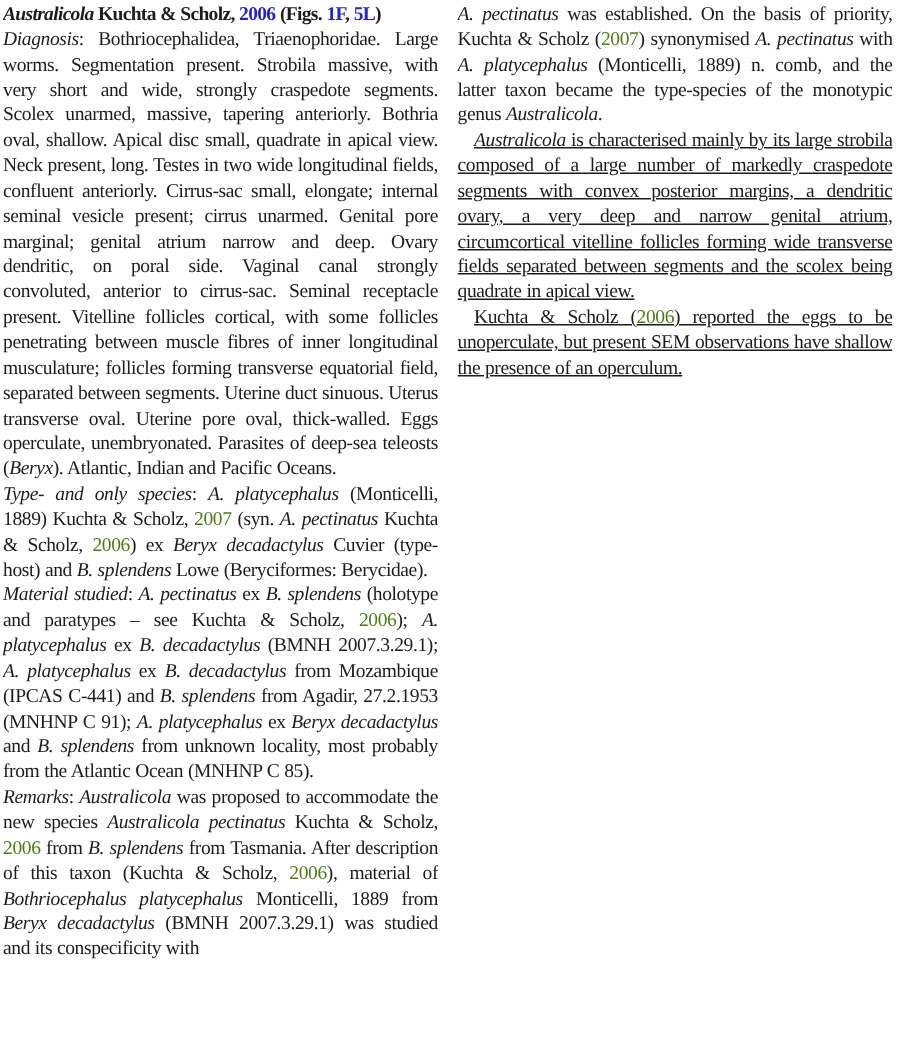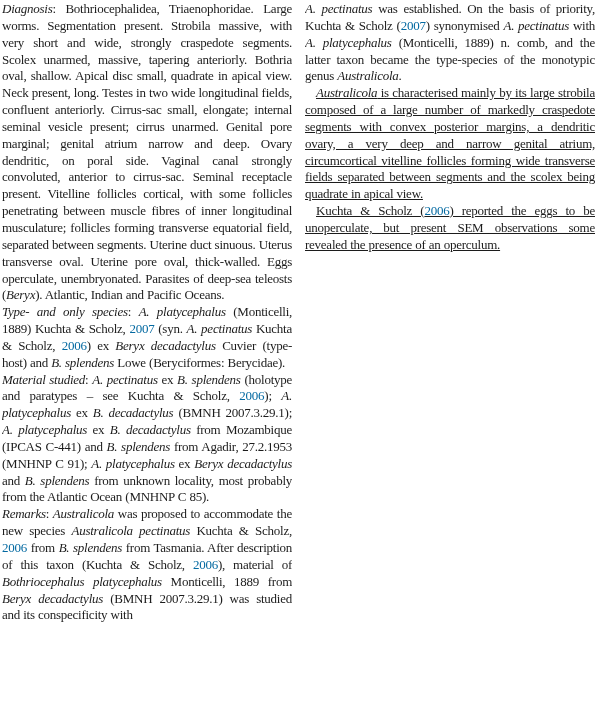--- a/index.html
+++ b/index.html
@@ -39,32 +39,33 @@
   .p-title {
     white-space: nowrap;
     letter-spacing: -0.45px;
     text-align: left;
   }
   .p-indent { text-indent: 11px; text-decoration: underline; }
   .rn { }
   .ri { font-style: italic; margin-top: 12px; }
   .rb { font-weight: bold; }
   .rbi { font-weight: bold; font-style: italic; }
-  .rl { color: #0369a1; }
+  .rl { color: #4d7c0f; }
   .rbl { color: #2424cc; font-weight: bold; }
   .rl, .rbl { cursor: pointer; }
 </style>
 </head>
 <body>
 
 <div class="page">
   <div class="col">
+      <p class="para p-title"><span class="rbi">Australicola</span><span class="rb"> Kuchta &amp; Scholz, </span><span class="rbl">2006</span><span class="rb"> (Figs. </span><span class="rbl">1F</span><span class="rb">, </span><span class="rbl">5L</span><span class="rb">)</span></p>
       <p class="para p-plain"><span class="ri">Diagnosis</span><span class="rn">: Bothriocephalidea, Triaenophoridae. Large worms. Segmentation present. Strobila massive, with very short and wide, strongly craspedote segments. Scolex unarmed, massive, tapering anteriorly. Bothria oval, shallow. Apical disc small, quadrate in apical view. Neck present, long. Testes in two wide longitudinal fields, confluent anteriorly. Cirrus-sac small, elongate; internal seminal vesicle present; cirrus unarmed. Genital pore marginal; genital atrium narrow and deep. Ovary dendritic, on poral side. Vaginal canal strongly convoluted, anterior to cirrus-sac. Seminal receptacle present. Vitelline follicles cortical, with some follicles penetrating between muscle fibres of inner longitudinal musculature; follicles forming transverse equatorial field, separated between segments. Uterine duct sinuous. Uterus transverse oval. Uterine pore oval, thick-walled. Eggs operculate, unembryonated. Parasites of deep-sea teleosts (</span><span class="ri">Beryx</span><span class="rn">). Atlantic, Indian and Pacific Oceans.</span></p>
       <p class="para p-plain"><span class="ri">Type- and only species</span><span class="rn">: </span><span class="ri">A. platycephalus</span><span class="rn"> (Monticelli, 1889) Kuchta &amp; Scholz, </span><span class="rl">2007</span><span class="rn"> (syn. </span><span class="ri">A. pectinatus</span><span class="rn"> Kuchta &amp; Scholz, </span><span class="rl">2006</span><span class="rn">) ex </span><span class="ri">Beryx decadactylus</span><span class="rn"> Cuvier (type-host) and </span><span class="ri">B. splendens</span><span class="rn"> Lowe (Beryciformes: Berycidae).</span></p>
       <p class="para p-plain"><span class="ri">Material studied</span><span class="rn">: </span><span class="ri">A. pectinatus</span><span class="rn"> ex </span><span class="ri">B. splendens</span><span class="rn"> (holotype and paratypes – see Kuchta &amp; Scholz, </span><span class="rl">2006</span><span class="rn">); </span><span class="ri">A. platycephalus</span><span class="rn"> ex </span><span class="ri">B. decadactylus</span><span class="rn"> (BMNH 2007.3.29.1); </span><span class="ri">A. platycephalus</span><span class="rn"> ex </span><span class="ri">B. decadactylus</span><span class="rn"> from Mozambique (IPCAS C-441) and </span><span class="ri">B. splendens</span><span class="rn"> from Agadir, 27.2.1953 (MNHNP C 91); </span><span class="ri">A. platycephalus</span><span class="rn"> ex </span><span class="ri">Beryx decadactylus</span><span class="rn"> and </span><span class="ri">B. splendens</span><span class="rn"> from unknown locality, most probably from the Atlantic Ocean (MNHNP C 85).</span></p>
       <p class="para p-plain"><span class="ri">Remarks</span><span class="rn">: </span><span class="ri">Australicola</span><span class="rn"> was proposed to accommodate the new species </span><span class="ri">Australicola pectinatus</span><span class="rn"> Kuchta &amp; Scholz, </span><span class="rl">2006</span><span class="rn"> from </span><span class="ri">B. splendens</span><span class="rn"> from Tasmania. After description of this taxon (Kuchta &amp; Scholz, </span><span class="rl">2006</span><span class="rn">), material of </span><span class="ri">Bothriocephalus platycephalus</span><span class="rn"> Monticelli, 1889 from </span><span class="ri">Beryx decadactylus</span><span class="rn"> (BMNH 2007.3.29.1) was studied and its conspecificity with</span></p>
     </div>
   <div class="col">
       <p class="para p-plain"><span class="ri">A. pectinatus</span><span class="rn"> was established. On the basis of priority, Kuchta &amp; Scholz (</span><span class="rl">2007</span><span class="rn">) synonymised </span><span class="ri">A. pectinatus</span><span class="rn"> with </span><span class="ri">A. platycephalus</span><span class="rn"> (Monticelli, 1889) n. comb, and the latter taxon became the type-species of the monotypic genus </span><span class="ri">Australicola</span><span class="rn">.</span></p>
       <p class="para p-indent"><span class="ri">Australicola</span><span class="rn"> is characterised mainly by its large strobila composed of a large number of markedly craspedote segments with convex posterior margins, a dendritic ovary, a very deep and narrow genital atrium, circumcortical vitelline follicles forming wide transverse fields separated between segments and the scolex being quadrate in apical view.</span></p>
-      <p class="para p-indent"><span class="rn">Kuchta &amp; Scholz (</span><span class="rl">2006</span><span class="rn">) reported the eggs to be unoperculate, but present SEM observations some revealed the presence of an operculum.</span></p>
+      <p class="para p-indent"><span class="rn">Kuchta &amp; Scholz (</span><span class="rl">2006</span><span class="rn">) reported the eggs to be unoperculate, but present SEM observations have shallow the presence of an operculum.</span></p>
     </div>
 </div>
 
 </body></html>

